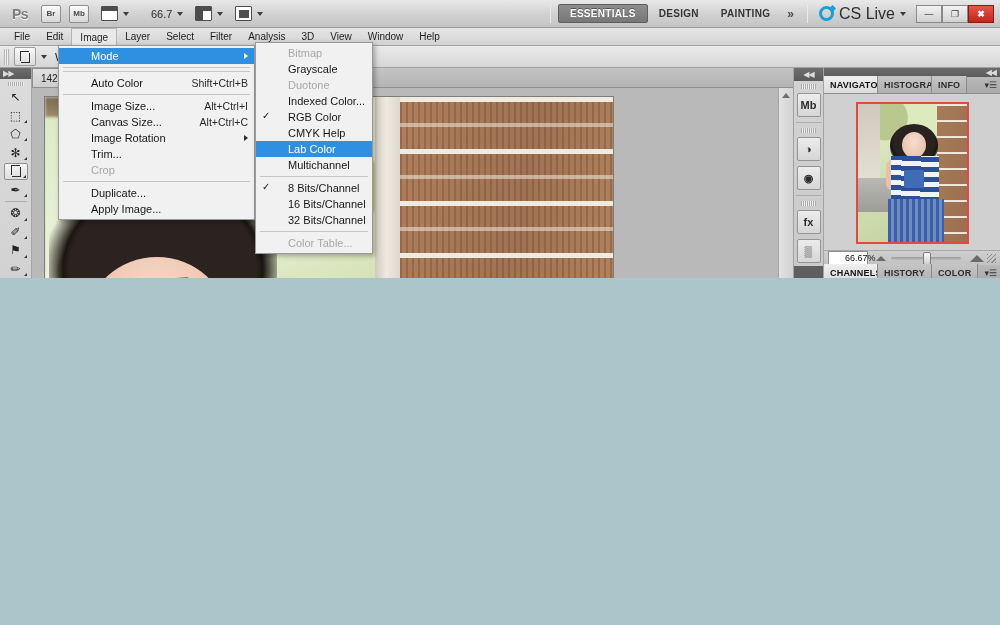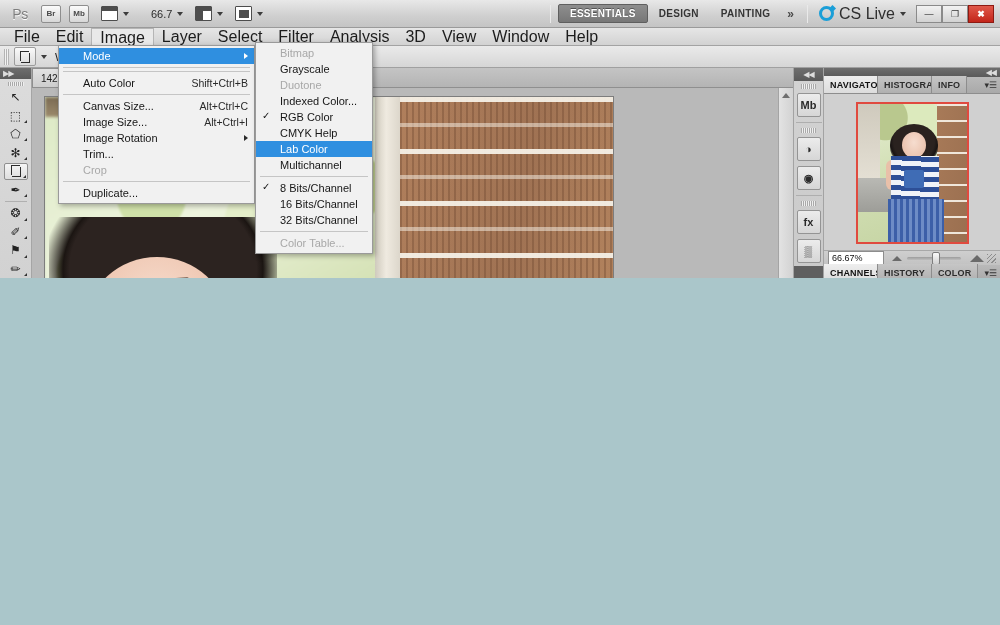--- a/index.html
+++ b/index.html
@@ -28,21 +28,21 @@
   .appbar {
     position: relative;
     height: 28px;
     background: linear-gradient(#e8e8e8, #cfcfcf 60%, #c4c4c4);
     border-bottom: 1px solid #9a9a9a;
     display: flex; align-items: center;
   }
   .ps-logo {
     width: 26px; height: 22px; margin-left: 7px;
     display: flex; align-items: center; justify-content: center;
-    font-weight: normal; font-size: 14px; color: #7d7d7d;
+    font-weight: bold; font-size: 14px; color: #7d7d7d;
     letter-spacing: -0.5px;
     text-shadow: 0 1px 0 #fff;
   }
   .sqbtn {
     width: 20px; height: 18px;
     margin-left: 8px;
     border: 1px solid #8e8e8e;
     border-radius: 2px;
     background: linear-gradient(#fbfbfb, #d7d7d7);
     display: flex; align-items: center; justify-content: center;
@@ -125,21 +125,21 @@
   
   .menubar {
     height: 18px;
     background: linear-gradient(#e6e6e6, #d2d2d2);
     border-bottom: 1px solid #a3a3a3;
     display: flex; align-items: center;
     padding-left: 6px;
   }
   .menu-item {
     padding: 0 8px; height: 18px; line-height: 18px;
-    font-size: 16px; color: #1c1c1c;
+    font-size: 10px; color: #1c1c1c;
   }
   .menu-item.open {
     background: #e9e9e9;
     border-left: 1px solid #b5b5b5;
     border-right: 1px solid #b5b5b5;
     border-top: 1px solid #b5b5b5;
   }
 
   
   .optionsbar {
@@ -411,23 +411,23 @@
     position: absolute; left: 46px; top: 66px; width: 20px; height: 18px;
     background: #3f6cb5; border-radius: 2px;
   }
   .navctrl {
     height: 18px; display: flex; align-items: center;
     background: linear-gradient(#cfcfcf,#c2c2c2);
     border-top: 1px solid #a8a8a8;
     padding: 0 4px;
   }
   .navzoom {
-    width: 56px; height: 14px; background: #fff;
+    width: 40px; height: 14px; background: #fff;
     border: 1px solid #8d8d8d; font-size: 9px;
-    display: flex; align-items: center; padding-left: 3px; color: #111;
+    display: flex; align-items: center; padding-left: 16px; color: #111;
   }
   .tri-small {
     width: 0; height: 0; margin-left: 8px;
     border-left: 5px solid transparent; border-right: 5px solid transparent;
     border-bottom: 5px solid #6a6a6a;
   }
   .tri-big {
     width: 0; height: 0; margin-left: 4px;
     border-left: 7px solid transparent; border-right: 7px solid transparent;
     border-bottom: 7px solid #6a6a6a;
@@ -455,21 +455,21 @@
     background: #f1f1f1;
     border: 1px solid #9a9a9a;
     box-shadow: 2px 2px 5px rgba(0,0,0,0.3);
     padding: 2px 0;
     font-size: 11px;
   }
   #image-menu { left: 58px; top: 45px; width: 197px; }
   #mode-menu  { left: 255px; top: 42px; width: 118px; }
   .mi {
     height: 16px; display: flex; align-items: center;
-    padding: 0 6px 0 24px; color: #161616;
+    padding: 0 6px 0 32px; color: #161616;
     position: relative; white-space: nowrap;
   }
   .mi.hl { background: #2f8fe0; color: #fff; }
   .mi.dis { color: #a8a8a8; }
   .mi .sc {
     margin-left: auto; padding-left: 18px;
     color: #2a2a2a; font-size: 10.5px;
   }
   .mi .sub {
     position: absolute; right: 6px; top: 5px;
@@ -704,40 +704,43 @@
       <span class="sub"></span>
     </div>
     <div class="mi-sep"></div>
     <div class="mi-sep"></div>
     <div class="mi">
       <span>Auto Color</span>
       <span class="sc">Shift+Ctrl+B</span>
     </div>
     <div class="mi-sep"></div>
     <div class="mi">
+      <span>Image Size...</span>
+      <span class="sc">Alt+Ctrl+I</span>
+    </div>
+    <div class="mi">
       <span>Canvas Size...</span>
       <span class="sc">Alt+Ctrl+C</span>
     </div>
     <div class="mi">
-      <span>Image Size...</span>
-      <span class="sc">Alt+Ctrl+I</span>
-    </div>
-    <div class="mi">
       <span>Image Rotation</span>
       <span class="sub"></span>
     </div>
     <div class="mi">
       <span>Trim...</span>
     </div>
     <div class="mi dis">
       <span>Crop</span>
     </div>
     <div class="mi-sep"></div>
     <div class="mi">
       <span>Duplicate...</span>
+    </div>
+    <div class="mi">
+      <span>Apply Image...</span>
     </div>
   </div>
 
   <div class="dropdown" id="mode-menu">
     <div class="mi dis">
       <span>Bitmap</span>
     </div>
     <div class="mi">
       <span>Grayscale</span>
     </div>

